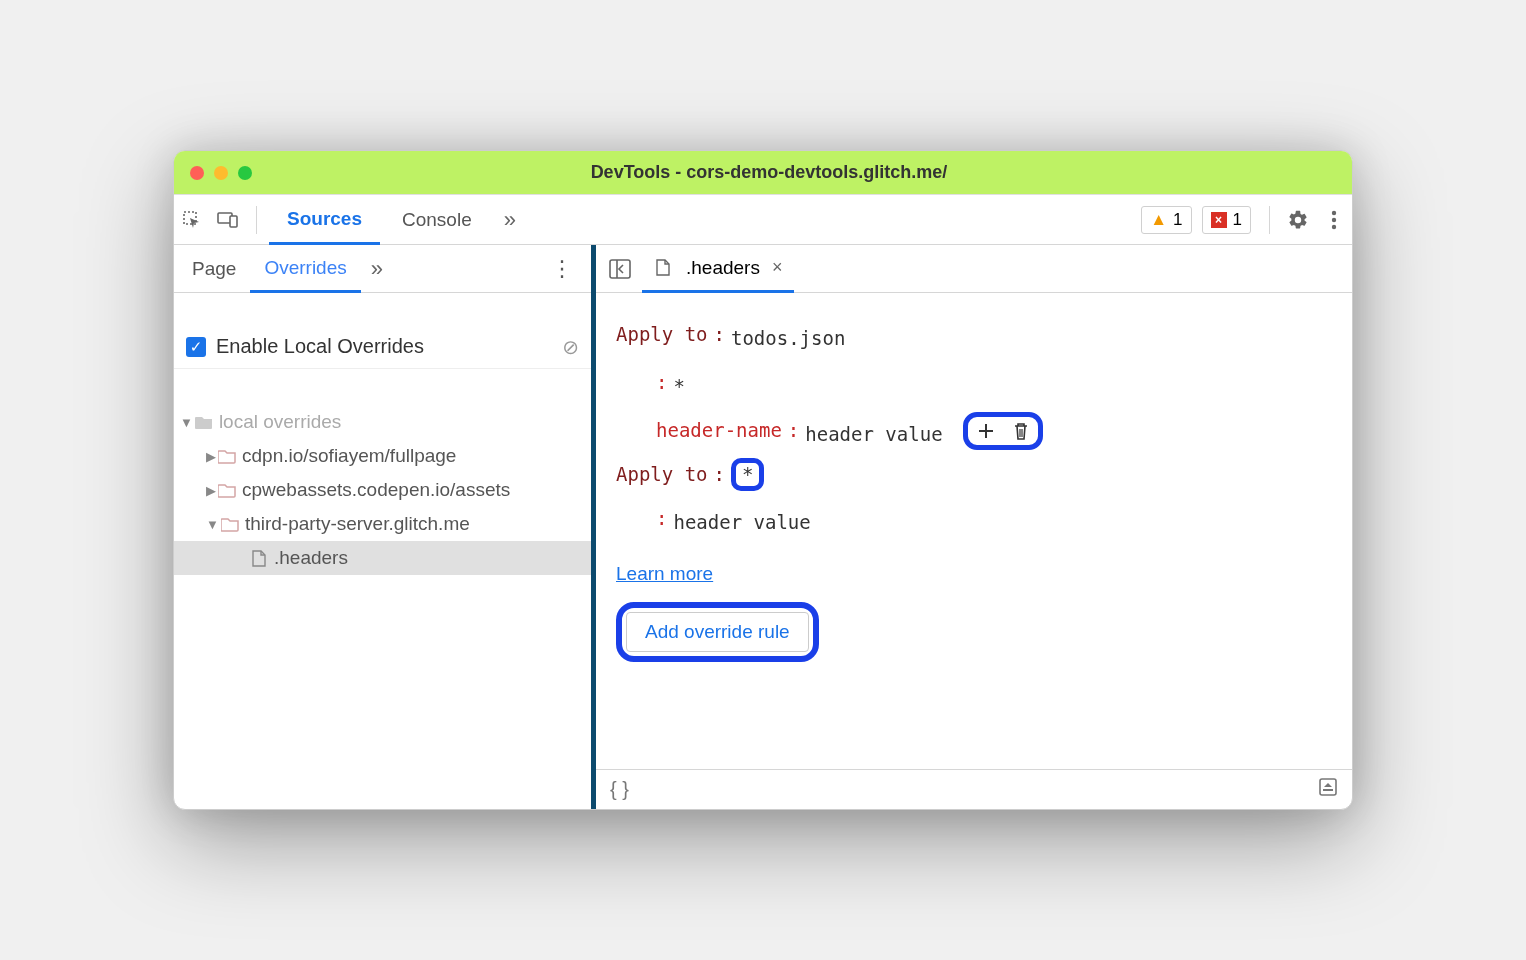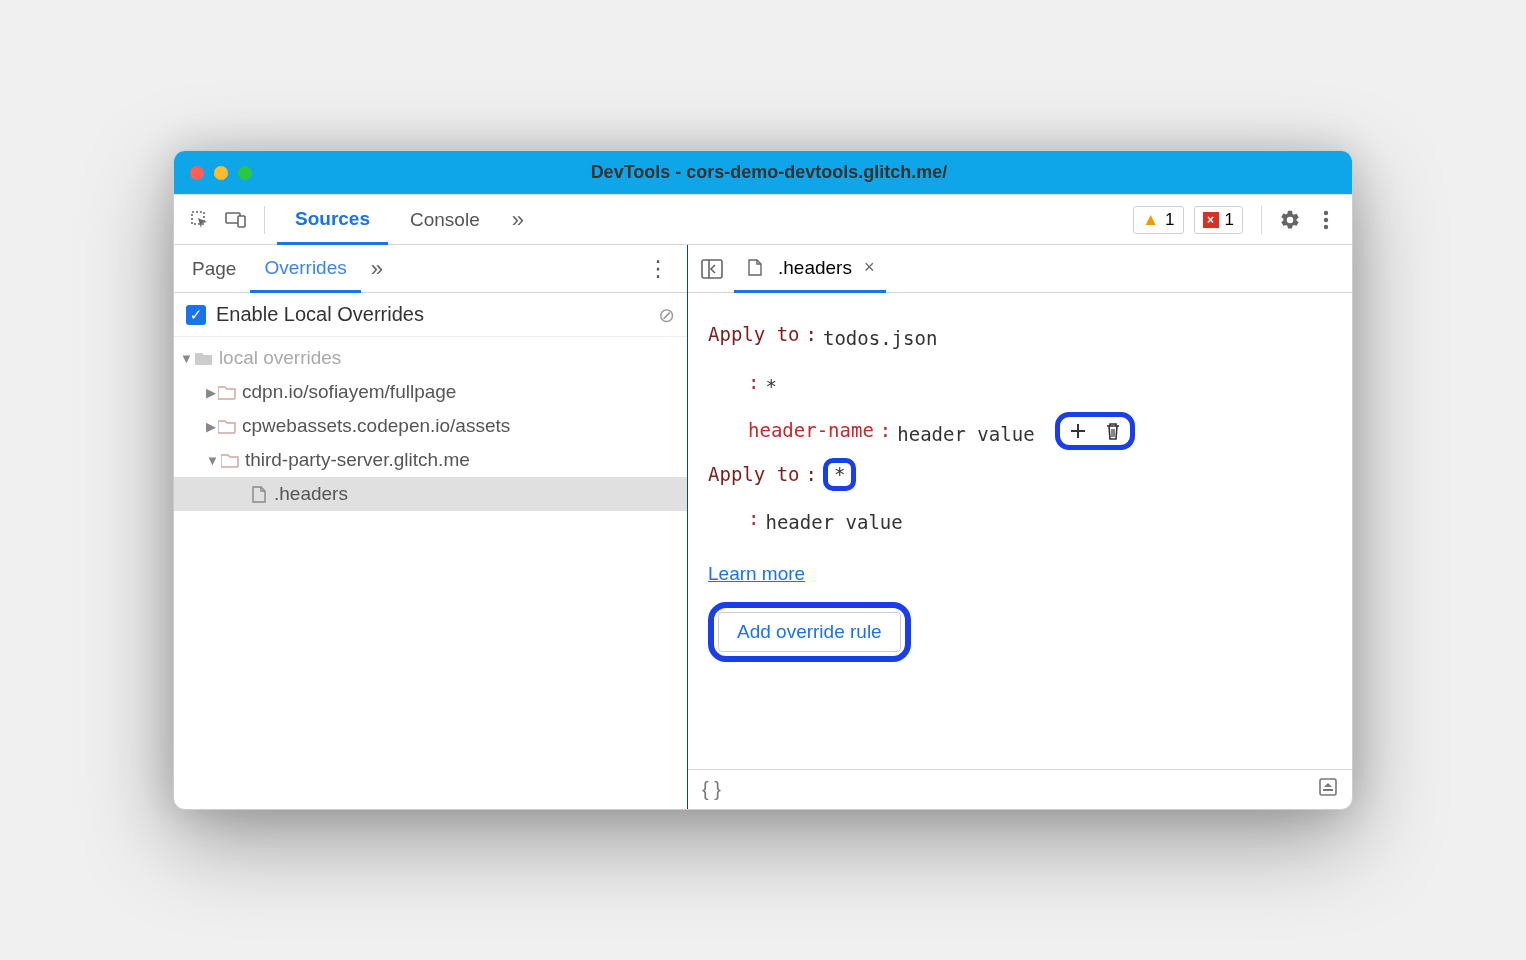--- a/index.html
+++ b/index.html
@@ -23,49 +23,49 @@
     display: flex;
     flex-direction: column;
     overflow: hidden;
   }
   .titlebar {
     height: 44px;
     display: flex;
     align-items: center;
     padding: 0 16px;
     border-bottom: 1px solid #e0e0e0;
-    background: #0ea5e9;
+    background: #bef264;
   }
   .dots { display: flex; gap: 10px; }
   .dot { width: 14px; height: 14px; border-radius: 50%; }
   .dot.red { background: #ff5f57; }
   .dot.yellow { background: #febc2e; }
   .dot.green { background: #28c840; }
   .title { flex: 1; text-align: center; font-weight: 700; font-size: 18px; color: #333; }
   
   .toolbar {
     height: 50px;
     display: flex;
     align-items: center;
-    padding: 0 10px;
+    padding: 0 2px;
     border-bottom: 1px solid #d6d6d6;
     gap: 4px;
   }
   .tb-icon { width: 32px; height: 32px; display: flex; align-items: center; justify-content: center; color: #666; cursor: pointer; }
   .vsep { width: 1px; height: 28px; background: #d6d6d6; margin: 0 8px; }
   .main-tab { padding: 0 18px; height: 50px; display: flex; align-items: center; font-size: 19px; color: #555; cursor: pointer; }
   .main-tab.active { color: #1a73e8; font-weight: 600; border-bottom: 3px solid #1a73e8; margin-bottom: -1px; }
   .more { font-size: 22px; color: #666; padding: 0 10px; cursor: pointer; }
   .spacer { flex: 1; }
   .badge-box { display: flex; align-items: center; border: 1px solid #d0d0d0; border-radius: 3px; padding: 3px 8px; gap: 6px; cursor: pointer; margin-right: 6px; font-size: 17px; }
   .tri-warn { color: #f29900; font-size: 17px; }
   .sq-err { width: 16px; height: 16px; background: #d93025; color: #fff; font-size: 12px; display: flex; align-items: center; justify-content: center; font-weight: bold; }
   
   .body { flex: 1; display: flex; min-height: 0; }
-  .sidebar { width: 514px; border-right: 1px solid #0c4a6e; display: flex; flex-direction: column; }
+  .sidebar { width: 422px; border-right: 5px solid #0c4a6e; display: flex; flex-direction: column; gap: 32px; }
   .sub-tabs { height: 48px; display: flex; align-items: center; border-bottom: 1px solid #d6d6d6; padding: 0 4px; }
   .sub-tab { padding: 0 14px; height: 48px; display: flex; align-items: center; font-size: 19px; color: #555; cursor: pointer; }
   .sub-tab.active { color: #3b82f6; border-bottom: 3px solid #1a73e8; margin-bottom: -1px; }
   .sub-more { flex: 1; }
   .kebab { padding: 0 14px; color: #555; font-size: 22px; cursor: pointer; }
   
   .enable-row { height: 44px; display: flex; align-items: center; gap: 10px; padding: 0 12px; border-bottom: 1px solid #eee; }
   .cbx { width: 20px; height: 20px; background: #1a73e8; border-radius: 3px; display: flex; align-items: center; justify-content: center; color: #fff; font-size: 15px; cursor: pointer; }
   .enable-label { font-size: 20px; color: #333; }
   .blocked { margin-left: auto; color: #999; font-size: 20px; cursor: pointer; }

